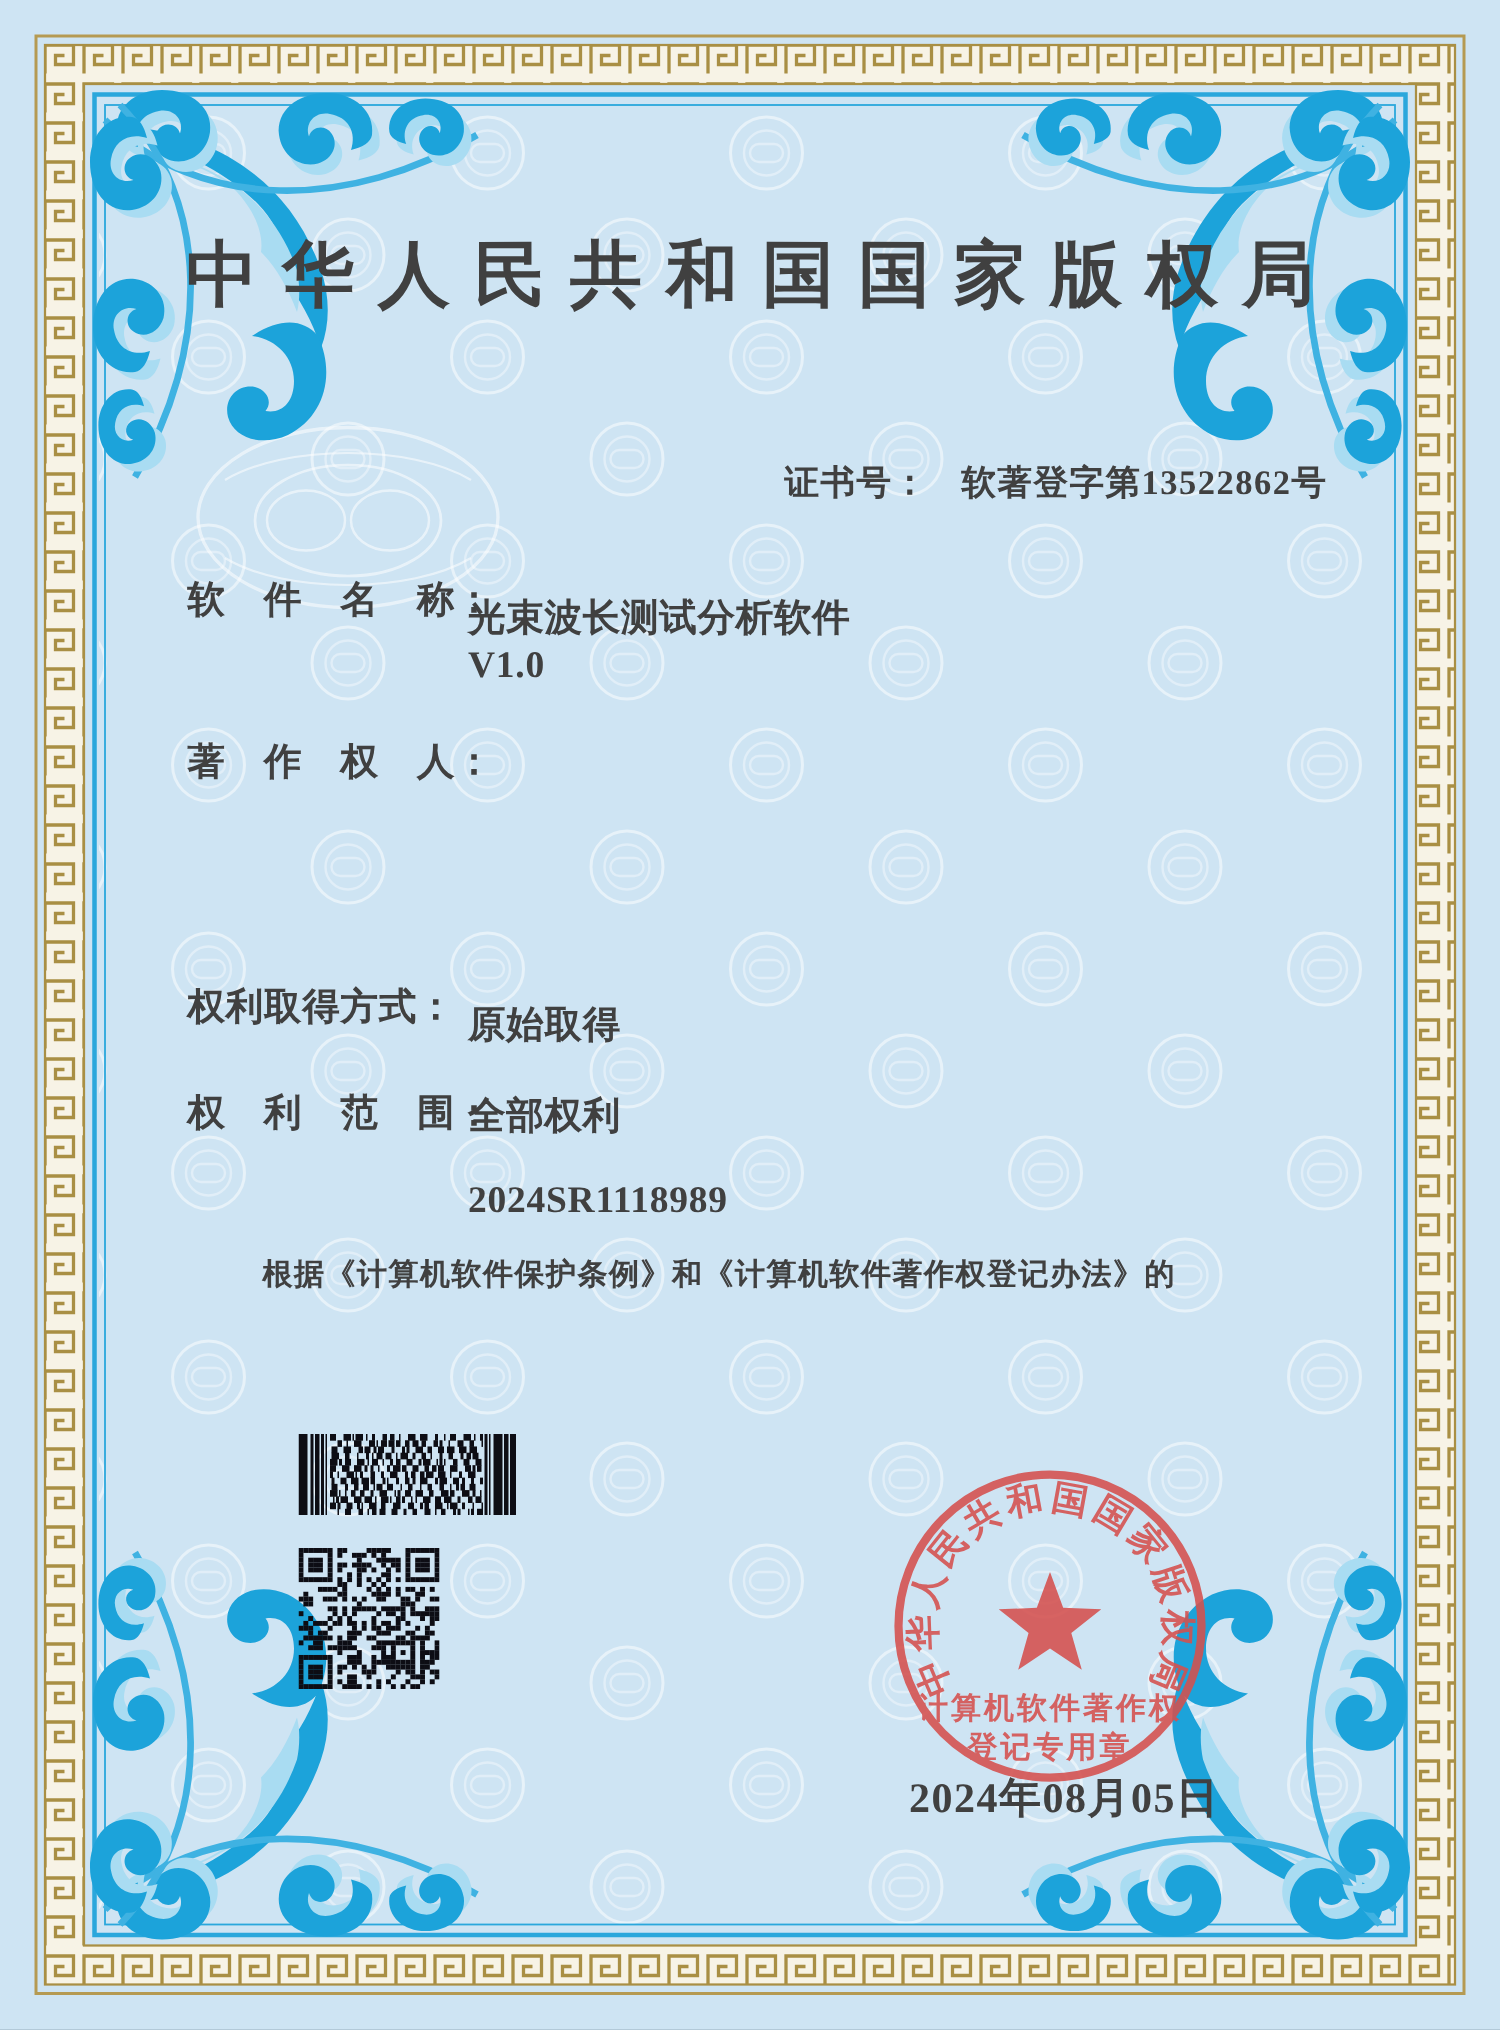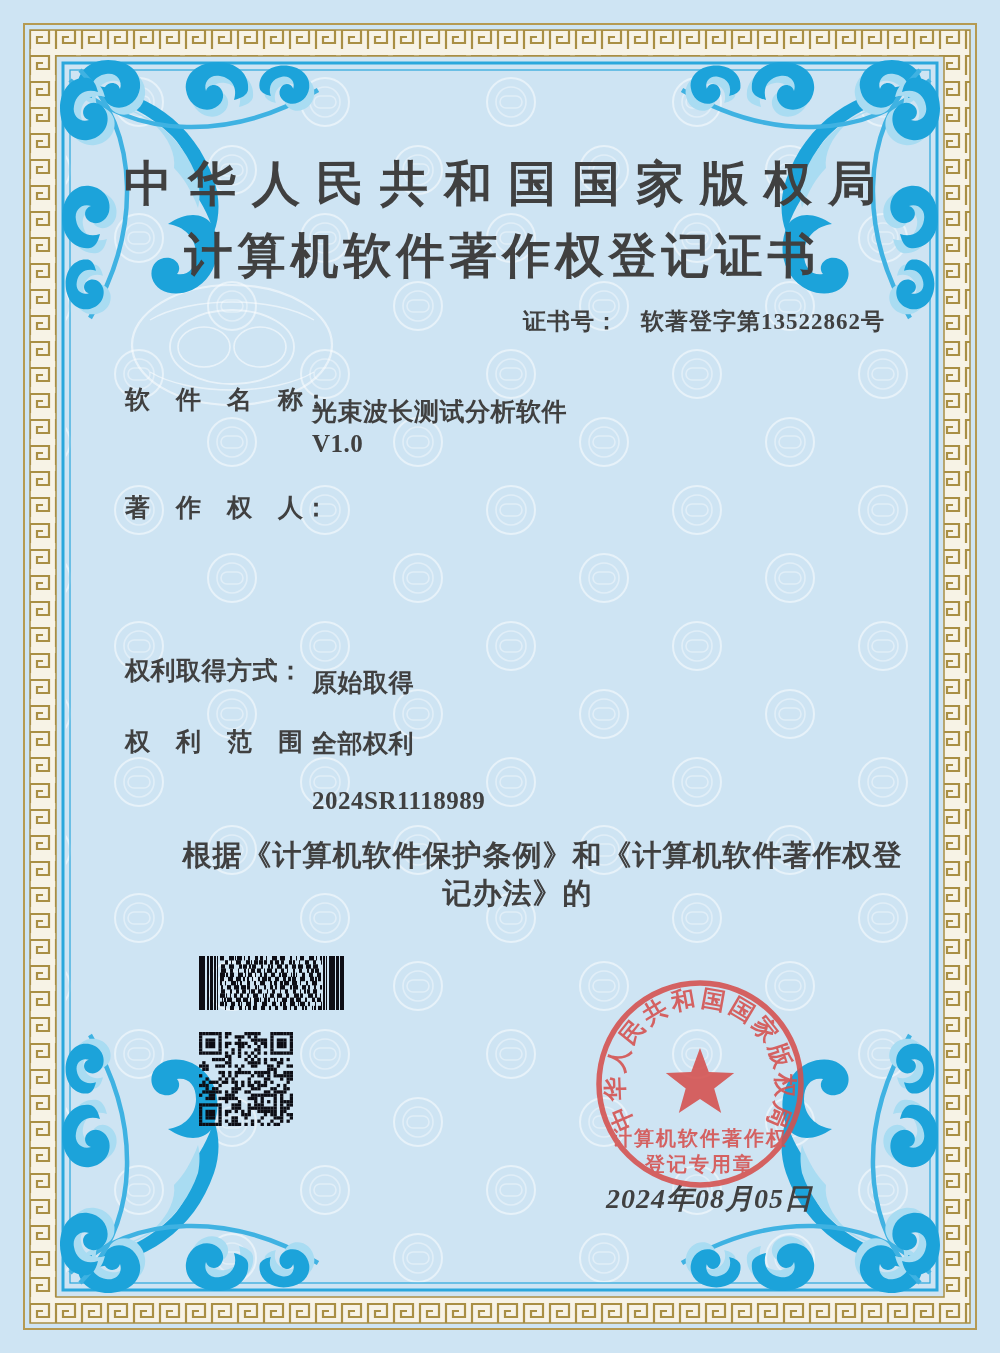--- a/index.html
+++ b/index.html
@@ -17,26 +17,26 @@
   .c-bl{left:54px;bottom:54px;transform:scaleY(-1);}
   .c-br{right:54px;bottom:54px;transform:scale(-1,-1);}
   .title{left:0;width:1000px;text-align:center;font-weight:bold;font-size:48px;line-height:1.15;}
   .title1{top:156px;letter-spacing:16px;text-indent:16px;}
   .title2{top:228px;letter-spacing:5px;text-indent:5px;}
   .certno{top:306px;right:115px;font-size:23px;font-weight:bold;letter-spacing:1px;}
   .certno .lbl{margin-right:22px;text-align:right;}
   .frow{font-size:25px;font-weight:bold;letter-spacing:0.5px;white-space:nowrap;}
   .flabel{left:125px;}
   .fvalue{left:312px;margin-top:12px;}
-  .para{left:125px;width:785px;font-size:29px;font-weight:bold;letter-spacing:1px;line-height:1.3;text-align:center;}
+  .para{left:125px;width:785px;font-size:20px;font-weight:bold;letter-spacing:1px;line-height:1.3;}
   .indent{text-indent:50px;}
   .barcode{left:199px;top:956px;width:147px;height:54px;}
   .qrcode{left:199px;top:1032px;width:94px;height:94px;}
   .sealwrap{left:578px;top:962px;width:244px;height:244px;opacity:0.88;}
-  .datetxt{left:606px;top:1180px;font-size:28px;font-weight:bold;letter-spacing:1px;font-style:italic;}
+  .datetxt{left:606px;top:1180px;font-size:28px;font-weight:bold;letter-spacing:1px;}
 </style>
 </head>
 <body>
 
 <div class="cert">
 
   <svg class="layer" width="1000" height="1353" viewBox="0 0 1000 1353">
     <defs>
       <pattern id="wm" patternUnits="userSpaceOnUse" width="186" height="136">
         <g fill="none" stroke="#ffffff">
@@ -111,21 +111,20 @@
         <use href="#flourish"></use>
       </svg>
     </div>
   <div class="corner c-br">
       <svg width="270" height="270" viewBox="0 0 270 270">
         <use href="#flourish"></use>
       </svg>
     </div>
 
   <div class="abs title title1">中华人民共和国国家版权局</div>
-  <div class="abs title title2">计算机软件著作权登记证书</div>
 
   <div class="abs certno">
     <span class="lbl">证书号：</span><span>软著登字第13522862号</span>
   </div>
 
   <div class="abs frow flabel" style="top:383px">软　件　名　称：</div>
   <div class="abs frow fvalue" style="top:383px">光束波长测试分析软件</div>
   <div class="abs frow fvalue" style="top:418px">V1.0</div>
 
   <div class="abs frow flabel" style="top:491px">著　作　权　人：</div>

